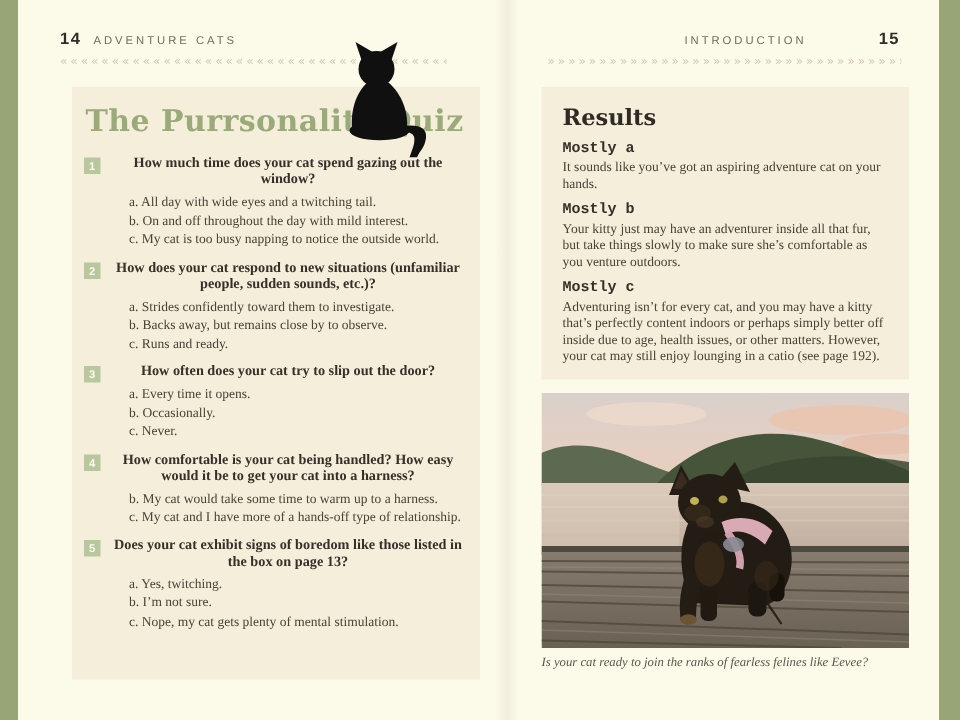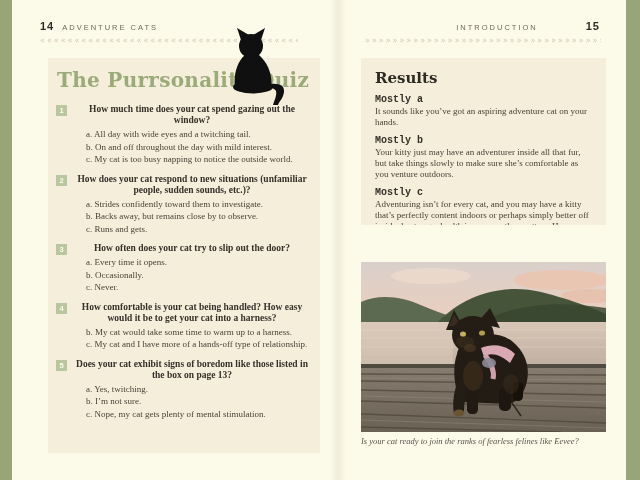--- a/index.html
+++ b/index.html
@@ -35,21 +35,21 @@
   .qnum { flex:none; width:11px; height:11px; margin-top:1px; background:#b9c79e;
           color:#fdfbe9; font-family:"Liberation Sans", sans-serif; font-weight:bold;
           font-size:7.5px; display:flex; align-items:center; justify-content:center; }
   .qbody { flex:1; min-width:0; }
   .qtext { font-weight:bold; font-size:9.5px; line-height:11px; color:#35302a;
            margin-bottom:3px; padding-right:4px;text-align:center; }
   .answer { font-size:9px; line-height:10px; color:#4a4336; padding-left:12px;
             padding-right:2px; margin-bottom:2.5px; }
 
   
-  .results-box { position:absolute; left:361px; top:58px; width:245px; height:167px;
+  .results-box { position:absolute; left:361px; top:58px; width:245px; height:195px;
                  background:#f5eedb; padding:11px 14px; overflow:hidden; }
   .results-title { font-family:"DejaVu Serif", serif; font-weight:bold; font-size:15px;
                    color:#2e2a24; margin-bottom:5px; }
   .mostly-label { font-weight:bold; font-size:10px; color:#35302a; margin-top:7px; margin-bottom:1px;font-family:Liberation Mono, monospace; }
   .mostly-text { font-size:9px; line-height:11px; color:#4a4336; }
 
   
   .photo { position:absolute; left:361px; top:262px; width:245px; height:170px; }
   .photo svg { display:block; width:245px; height:170px; }
   .caption { position:absolute; left:361px; top:436px; width:245px; text-align:left;
@@ -105,21 +105,21 @@
           </div>
         </div>
       </div>
       <div class="question">
         <div class="qnum">2</div>
         <div class="qbody">
           <div class="qtext">How does your cat respond to new situations (unfamiliar people, sudden sounds, etc.)?</div>
           <div class="answers">
             <div class="answer">a. Strides confidently toward them to investigate.</div>
             <div class="answer">b. Backs away, but remains close by to observe.</div>
-            <div class="answer">c. Runs and gets.</div>
+            <div class="answer">c. Runs and ready.</div>
           </div>
         </div>
       </div>
       <div class="question">
         <div class="qnum">3</div>
         <div class="qbody">
           <div class="qtext">How often does your cat try to slip out the door?</div>
           <div class="answers">
             <div class="answer">a. Every time it opens.</div>
             <div class="answer">b. Occasionally.</div>

